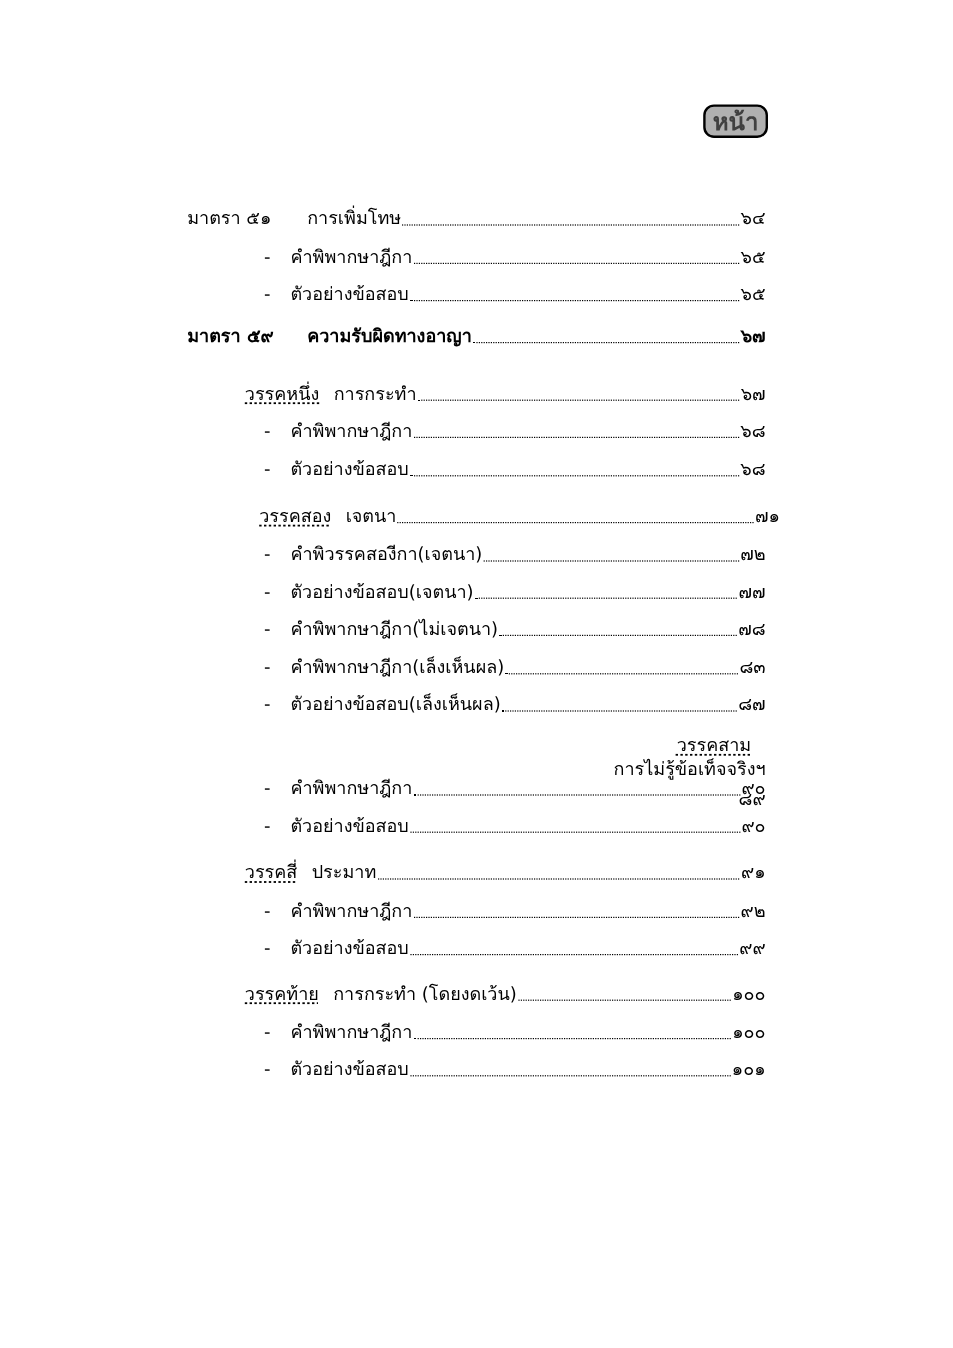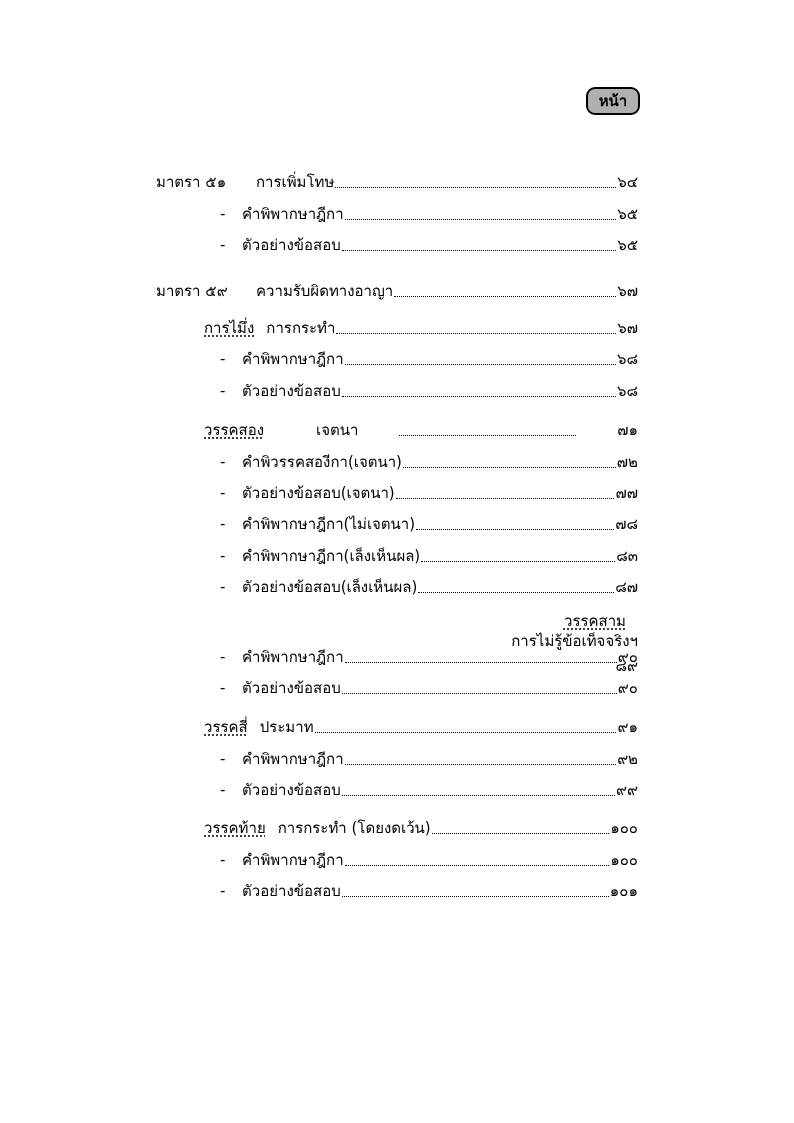--- a/index.html
+++ b/index.html
@@ -2,21 +2,21 @@
 <html><head>
 <meta charset="utf-8">
 <style>
   html, body { margin: 0; padding: 0; background: #ffffff; }
   body { width: 794px; height: 1123px; position: relative; overflow: hidden;
          font-family: "DejaVu Sans", "Liberation Sans", sans-serif; color: #000; }
   .page-label {
     position: absolute; left: 586px; top: 87px; width: 54px; height: 28px;
     background: #b0b0b0; border: 2px solid #000; border-radius: 9px;
     box-sizing: border-box; display: flex; align-items: center; justify-content: center;
-    font-size: 15px; font-weight: bold; color: #000000;
+    font-size: 20px; font-weight: bold; color: #404040;
   }
   .toc { position: absolute; left: 0; top: 0; width: 794px; }
   .row { position: absolute; display: flex; align-items: flex-end; height: 24px;
          font-size: 15px; line-height: 20px; }
   .row .prefix { white-space: nowrap; margin-left: 32px; }
   .row .title { white-space: nowrap; }
   .row .leader { flex: 1; border-bottom: 1px dotted #000; margin: 0 1px 4px 1px; height: 1px; }
   .row .page { white-space: nowrap; text-align: right; }
   .row.section .prefix { width: 100px; }
   .row.chapter .prefix { text-decoration: underline dotted; text-underline-offset: 3px; margin-right: 12px; }
@@ -39,45 +39,45 @@
       <span class="title">คำพิพากษาฎีกา</span>
       <span class="leader"></span>
       <span class="page">๖๕</span>
     </div>
     <div class="row item" style="left: 220px; width: 418px; top: 231px;">
       <span class="dash">-</span>
       <span class="title">ตัวอย่างข้อสอบ</span>
       <span class="leader"></span>
       <span class="page">๖๕</span>
     </div>
-    <div class="row section" style="left: 124px; width: 514px; top: 277px;">
+    <div class="row section" style="left: 124px; width: 514px; top: 266px; font-weight: bold;">
       <span class="prefix">มาตรา ๕๙</span>
       <span class="title">ความรับผิดทางอาญา</span>
       <span class="leader"></span>
       <span class="page">๖๗</span>
     </div>
     <div class="row chapter" style="left: 172px; width: 466px; top: 314px;">
-      <span class="prefix">การไมึ่ง</span>
+      <span class="prefix">วรรคหนึ่ง</span>
       <span class="title">การกระทำ</span>
       <span class="leader"></span>
       <span class="page">๖๗</span>
     </div>
     <div class="row item" style="left: 220px; width: 418px; top: 345px;">
       <span class="dash">-</span>
       <span class="title">คำพิพากษาฎีกา</span>
       <span class="leader"></span>
       <span class="page">๖๘</span>
     </div>
     <div class="row item" style="left: 220px; width: 418px; top: 377px;">
       <span class="dash">-</span>
       <span class="title">ตัวอย่างข้อสอบ</span>
       <span class="leader"></span>
       <span class="page">๖๘</span>
     </div>
-    <div class="row chapter" style="left: 172px; width: 466px; top: 416px; gap: 40px;">
+    <div class="row chapter" style="left: 184px; width: 466px; top: 416px;">
       <span class="prefix">วรรคสอง</span>
       <span class="title">เจตนา</span>
       <span class="leader"></span>
       <span class="page">๗๑</span>
     </div>
     <div class="row item" style="left: 220px; width: 418px; top: 448px;">
       <span class="dash">-</span>
       <span class="title">คำพิวรรคสองีกา(เจตนา)</span>
       <span class="leader"></span>
       <span class="page">๗๒</span>

